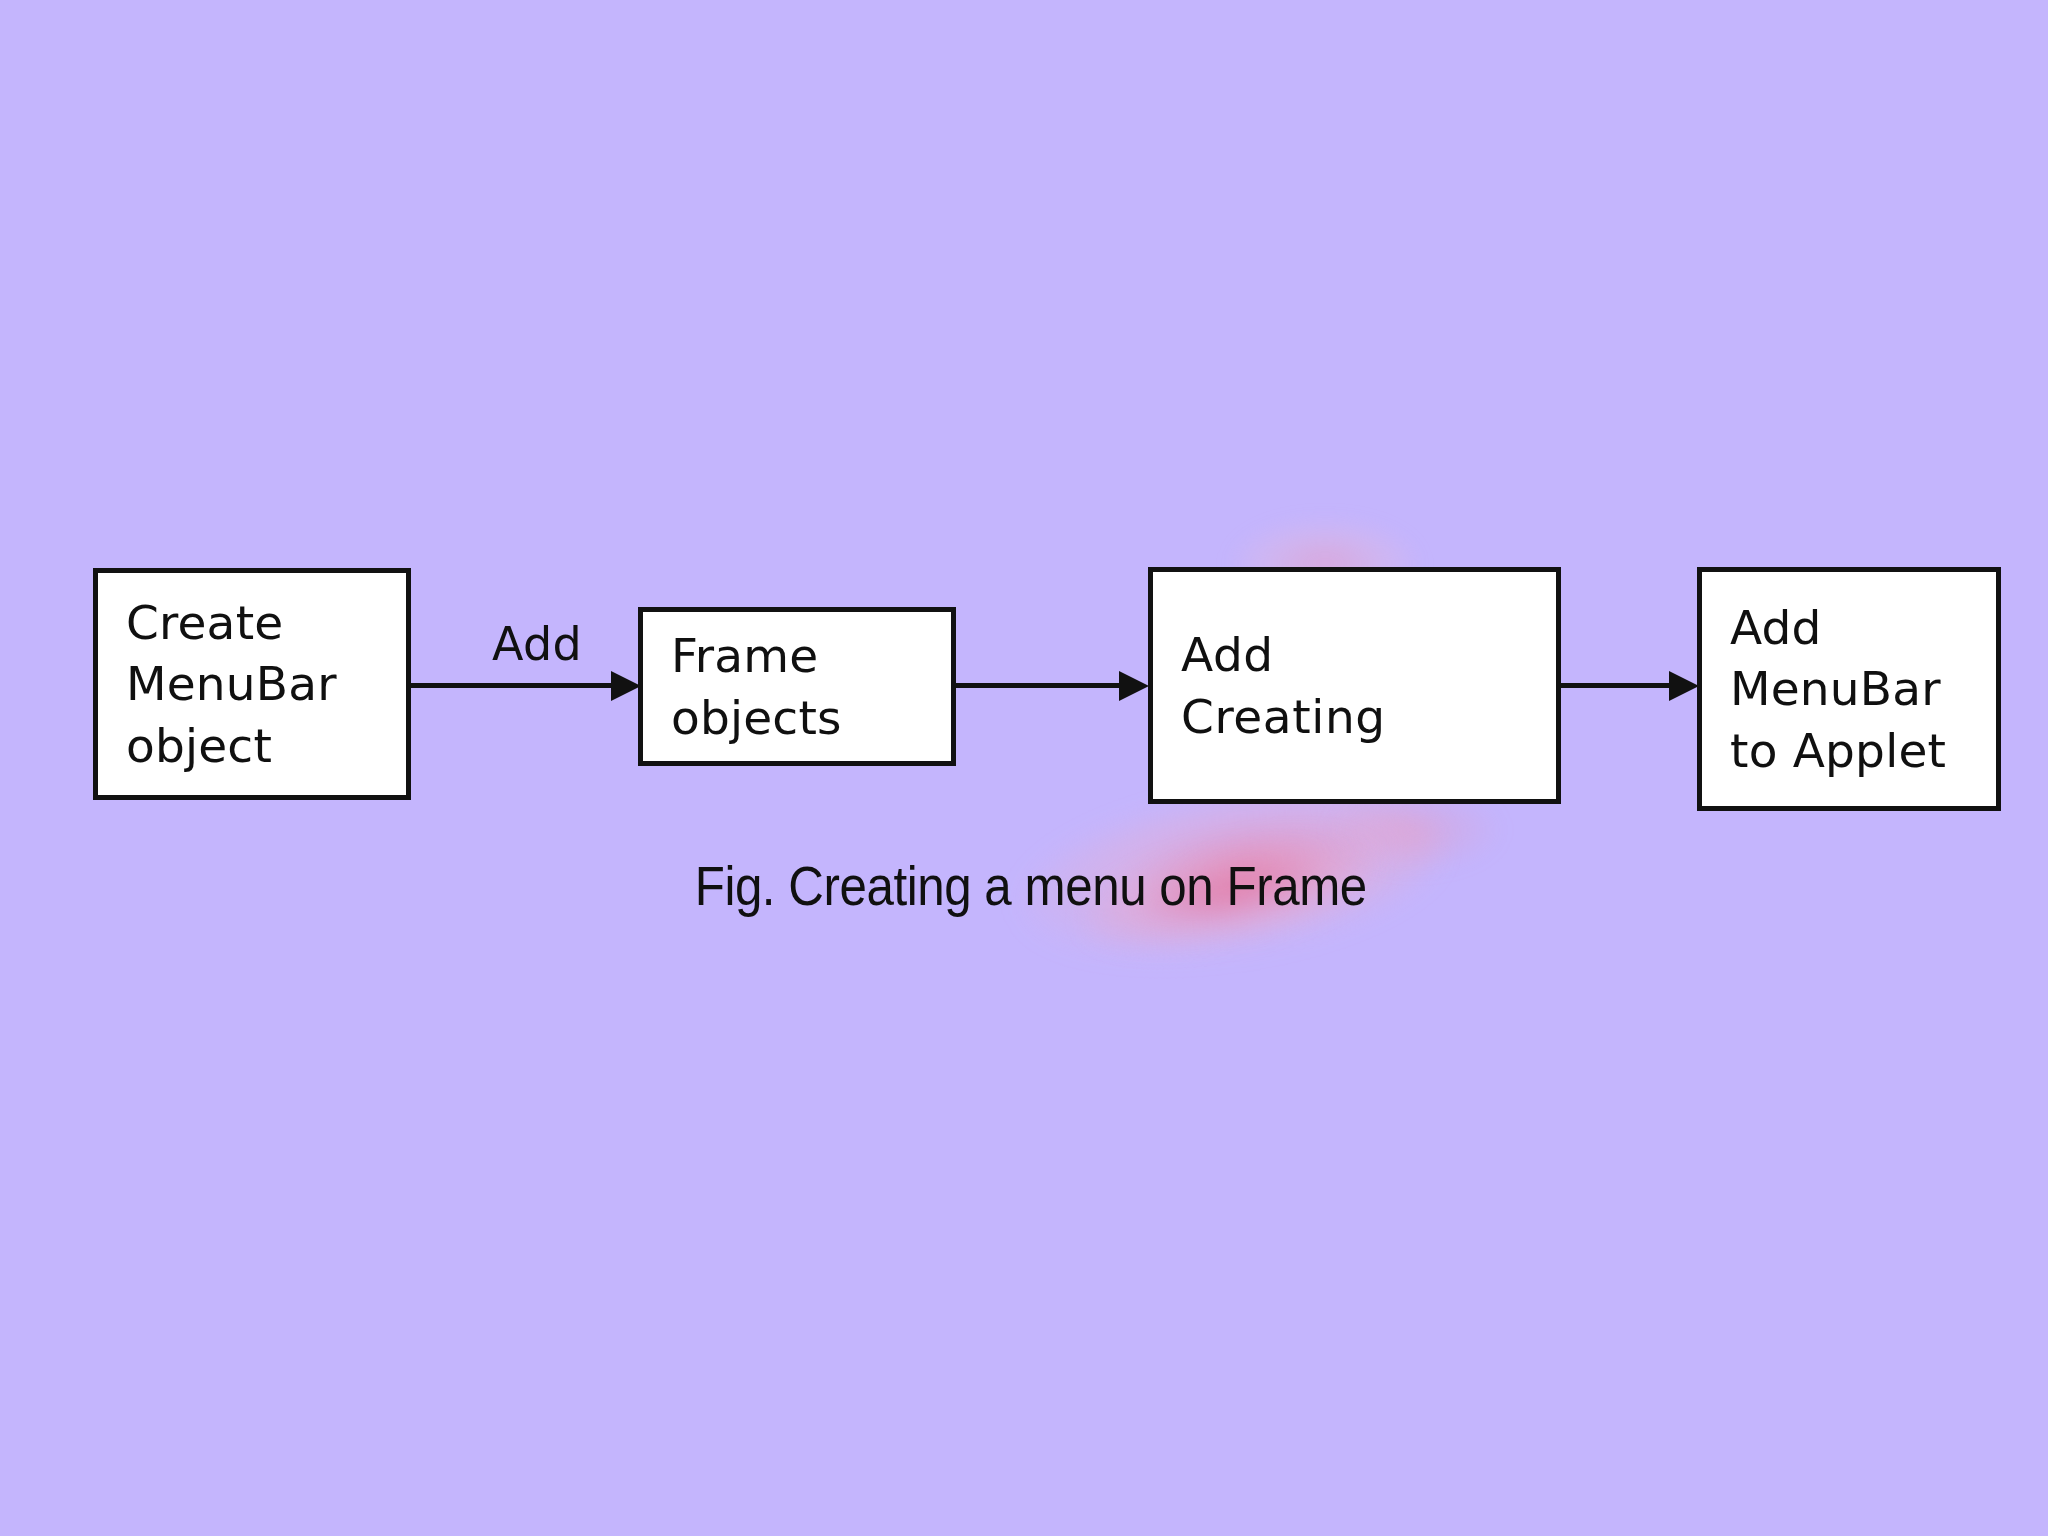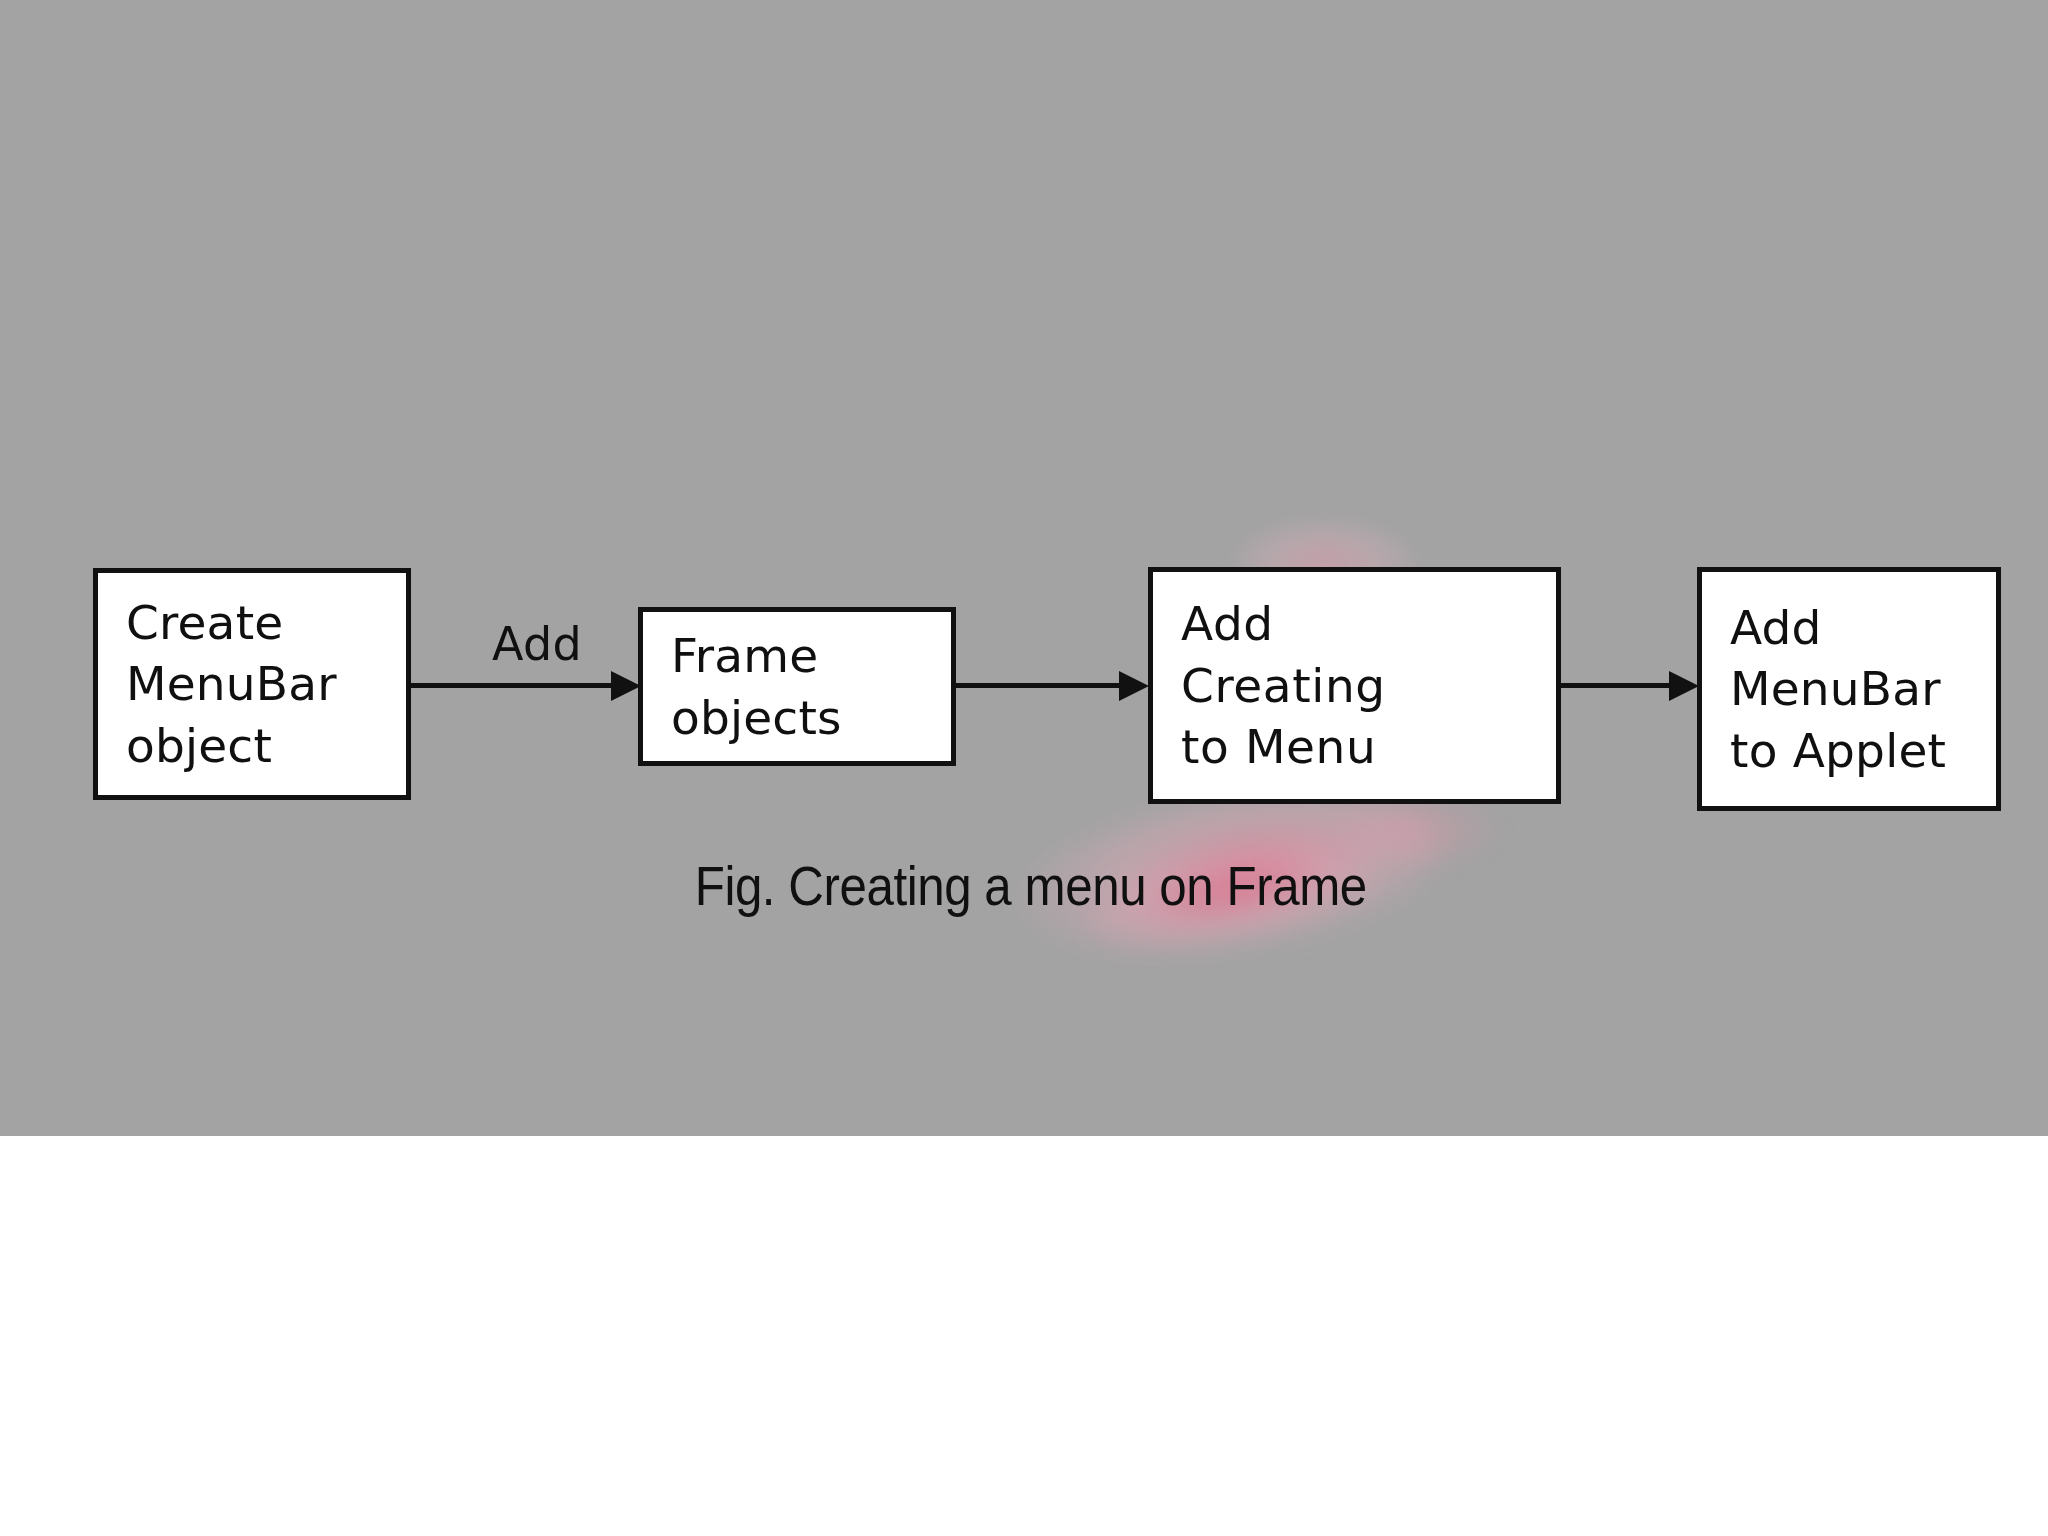--- a/index.html
+++ b/index.html
@@ -7,22 +7,22 @@
     margin: 0;
     padding: 0;
     background: #ffffff;
   }
   body {
     font-family: "DejaVu Sans", sans-serif;
   }
   #canvas {
     position: relative;
     width: 2048px;
-    height: 1136px;
-    background: #a3a3a3;
+    height: 1536px;
+    background: #c4b5fd;
     overflow: hidden;
   }
 
   
   .smudge {
     position: absolute;
     pointer-events: none;
     border-radius: 50%;
   }
   #smudge-a {
@@ -180,21 +180,20 @@
   </div>
 
   <div class="connector" id="arrow-2">
     <span class="shaft"></span>
     <span class="head"></span>
   </div>
 
   <div class="node" id="node-3">
     <span class="line">Add</span>
     <span class="line">Creating</span>
-    <span class="line">to Menu</span>
   </div>
 
   <div class="connector" id="arrow-3">
     <span class="shaft"></span>
     <span class="head"></span>
   </div>
 
   <div class="node" id="node-4">
     <span class="line">Add</span>
     <span class="line">MenuBar</span>

